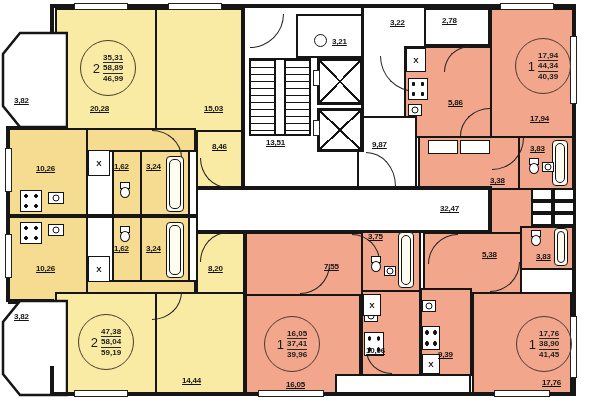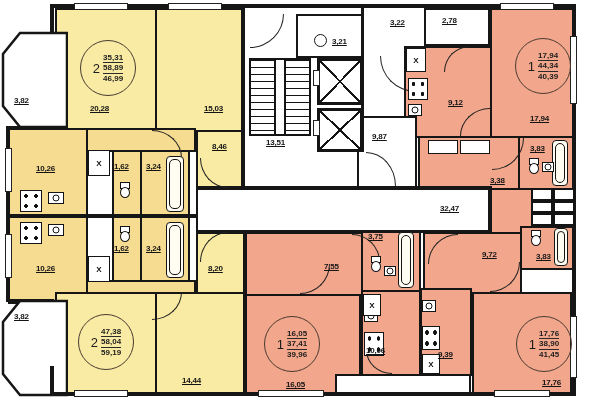--- a/index.html
+++ b/index.html
@@ -210,32 +210,32 @@
   <span class="lbl" style="left:146px;top:162px">3,24</span>
   <span class="lbl" style="left:114px;top:244px">1,62</span>
   <span class="lbl" style="left:146px;top:244px">3,24</span>
   <span class="lbl" style="left:36px;top:264px">10,26</span>
   <span class="lbl" style="left:14px;top:312px">3,82</span>
   <span class="lbl" style="left:208px;top:264px">8,20</span>
   <span class="lbl" style="left:182px;top:376px">14,44</span>
   <span class="lbl" style="left:266px;top:138px">13,51</span>
   <span class="lbl" style="left:332px;top:37px">3,21</span>
   <span class="lbl" style="left:390px;top:18px">3,22</span>
-  <span class="lbl" style="left:372px;top:132px">9,87</span>
+  <span class="lbl" style="left:372px;top:140px">9,87</span>
   <span class="lbl" style="left:440px;top:204px">32,47</span>
   <span class="lbl" style="left:442px;top:16px">2,78</span>
-  <span class="lbl" style="left:448px;top:98px">9,12</span>
+  <span class="lbl" style="left:448px;top:98px">5,86</span>
   <span class="lbl" style="left:530px;top:114px">17,94</span>
   <span class="lbl" style="left:530px;top:144px">3,83</span>
   <span class="lbl" style="left:490px;top:176px">3,38</span>
   <span class="lbl" style="left:368px;top:232px">3,75</span>
   <span class="lbl" style="left:324px;top:262px">7,55</span>
   <span class="lbl" style="left:286px;top:380px">16,05</span>
   <span class="lbl" style="left:366px;top:346px">10,06</span>
-  <span class="lbl" style="left:482px;top:250px">9,72</span>
+  <span class="lbl" style="left:482px;top:250px">5,38</span>
   <span class="lbl" style="left:536px;top:252px">3,83</span>
   <span class="lbl" style="left:438px;top:350px">9,39</span>
   <span class="lbl" style="left:542px;top:378px">17,76</span>
 
   <div class="stamp" style="left:80px;top:40px">
     <span class="num">2</span>
     <span class="vals">
       <span class="fr">35,31</span>
       <span class="fr">58,89</span>
       <span>46,99</span>

